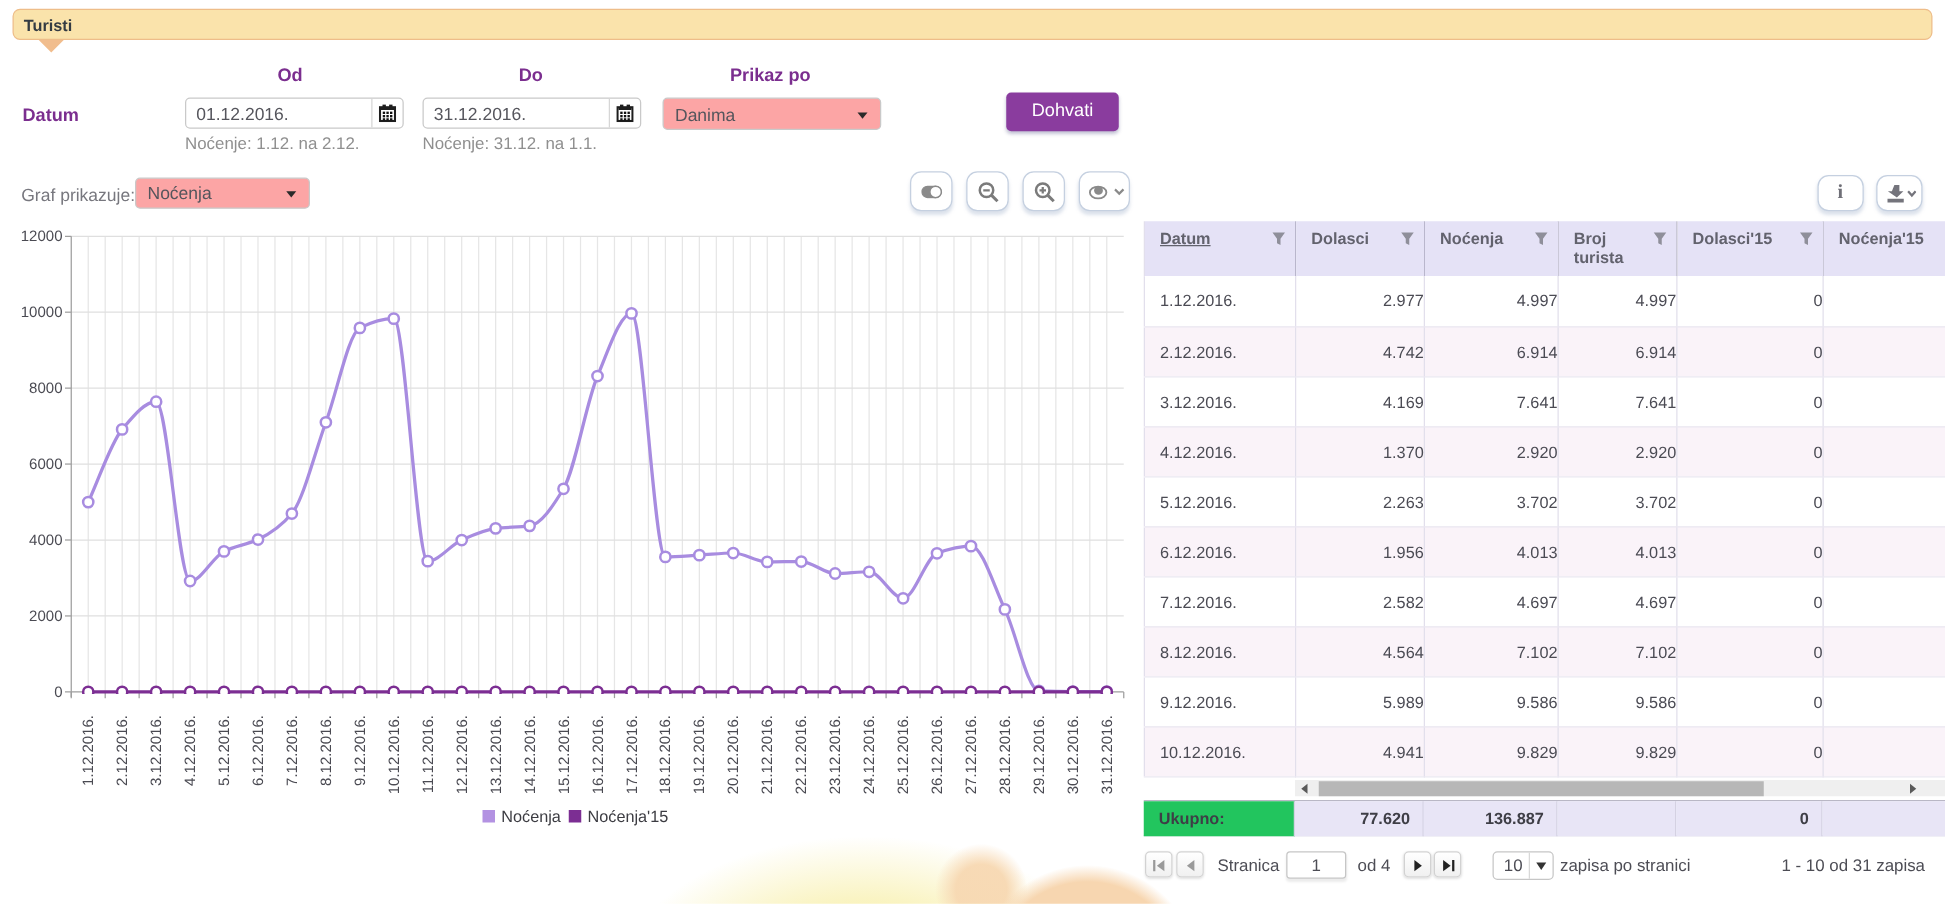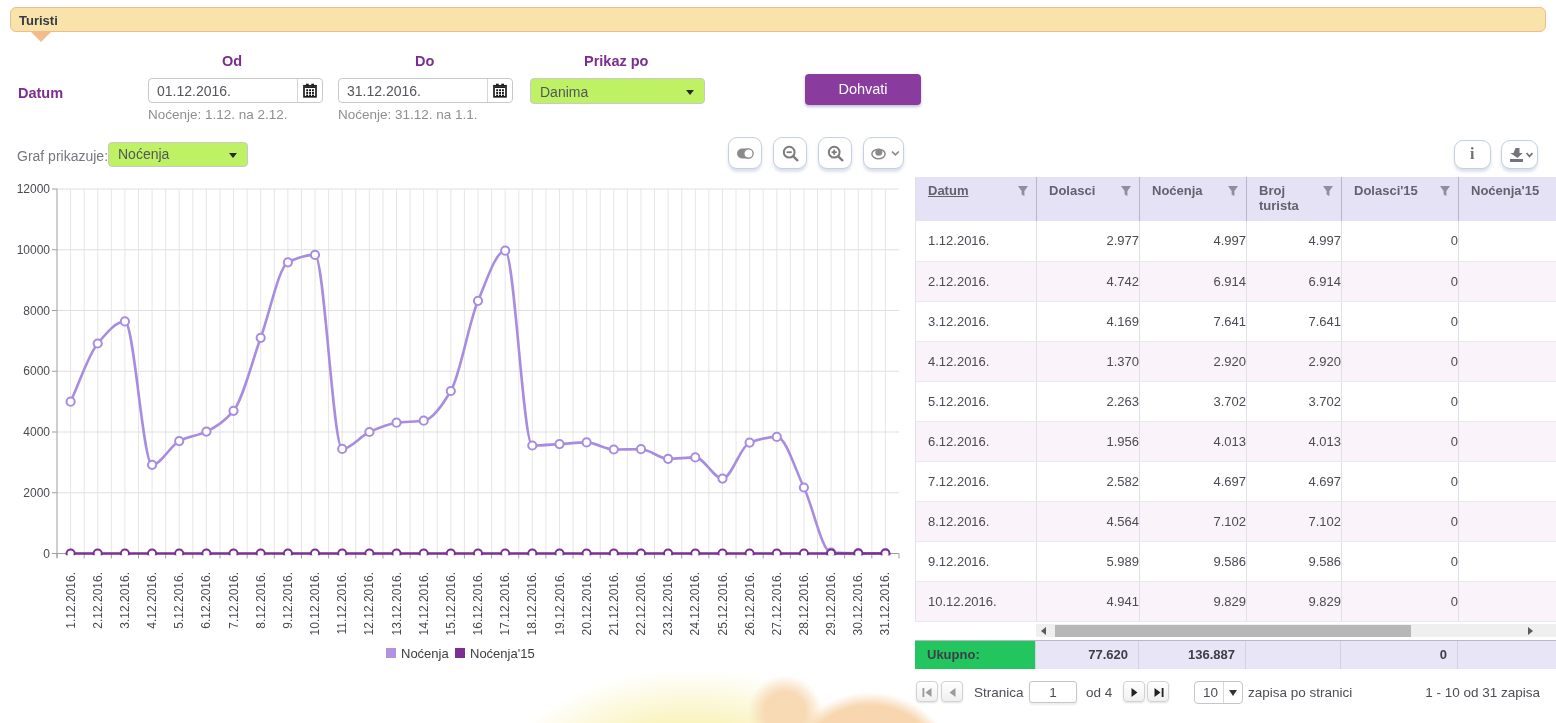--- a/index.html
+++ b/index.html
@@ -18,25 +18,25 @@
 #notch { left:31px; top:32px; width:0; height:0; border-left:10px solid transparent; border-right:10px solid transparent; border-top:10px solid #f1bd8d; }
 
 .plabel { position:absolute; color:#7b2e8f; font-weight:bold; font-size:14.5px; }
 .ghelp { position:absolute; color:#8f8f8f; font-size:13.5px; }
 
 .dinput { position:absolute; width:175px; height:25px; border:1px solid #c9c9c9; border-radius:4px; background:#fff;padding-left:11px; }
 .dinput .txt { position:absolute; left:8px; top:4px; font-size:14px; color:#55555c; }
 .dinput .calbtn { position:absolute; right:0; top:0; width:25px; height:23px; border-left:1px solid #d6d6d6; }
 .dinput .calbtn svg { position:absolute; left:5px; top:4px; }
 
-.sel { position:absolute; height:26px; border:1px solid #c9c9c9; border-radius:4px; background:#bef264; }
+.sel { position:absolute; height:26px; border:1px solid #c9c9c9; border-radius:4px; background:#fca5a5; }
 .sel .txt { position:absolute; left:9px; top:5px; font-size:14px; color:#55555c; }
 .sel .arr { position:absolute; right:10px; top:11px; width:0; height:0; border-left:4.5px solid transparent; border-right:4.5px solid transparent; border-top:5.5px solid #2a2a2a; }
 
-#dohvati { left:805px; top:74px; width:116px; height:31px; background:#8a3c9e; border-radius:4px; box-shadow:0 2px 3px rgba(120,120,160,.45); color:#fff; font-size:14.5px; text-align:center; line-height:31px; }
+#dohvati { left:805px; top:74px; width:90px; height:31px; background:#8a3c9e; border-radius:4px; box-shadow:0 2px 3px rgba(120,120,160,.45); color:#fff; font-size:14.5px; text-align:center; line-height:31px; }
 
 .tbtn { position:absolute; background:#fff; border:1px solid #c5d0e0; border-radius:9px; box-shadow:0 3px 3px rgba(175,188,210,.45); }
 
 #updtext { right:114px; top:146px; font-size:14px; color:#4d4d55; }
 
 
 #grid { left:915px; top:177px; width:641px; border-left:1px solid #e2dfec; border-collapse:collapse; table-layout:fixed; font-size:13px; color:#4b4b54; }
 #grid th { background:#e5e2f6; height:44px; vertical-align:top; text-align:left; padding:7px 0 0 12px; font-size:13px; color:#62626d; border-right:1px solid #b9b6cc; position:relative; font-weight:bold; line-height:14.5px; }
 #grid th .fn { position:absolute; right:7px; top:8px; }
 #grid td { height:40px; border-right:1px solid #e2dfec; border-bottom:1px solid #eae7f1; background:#fff; }

